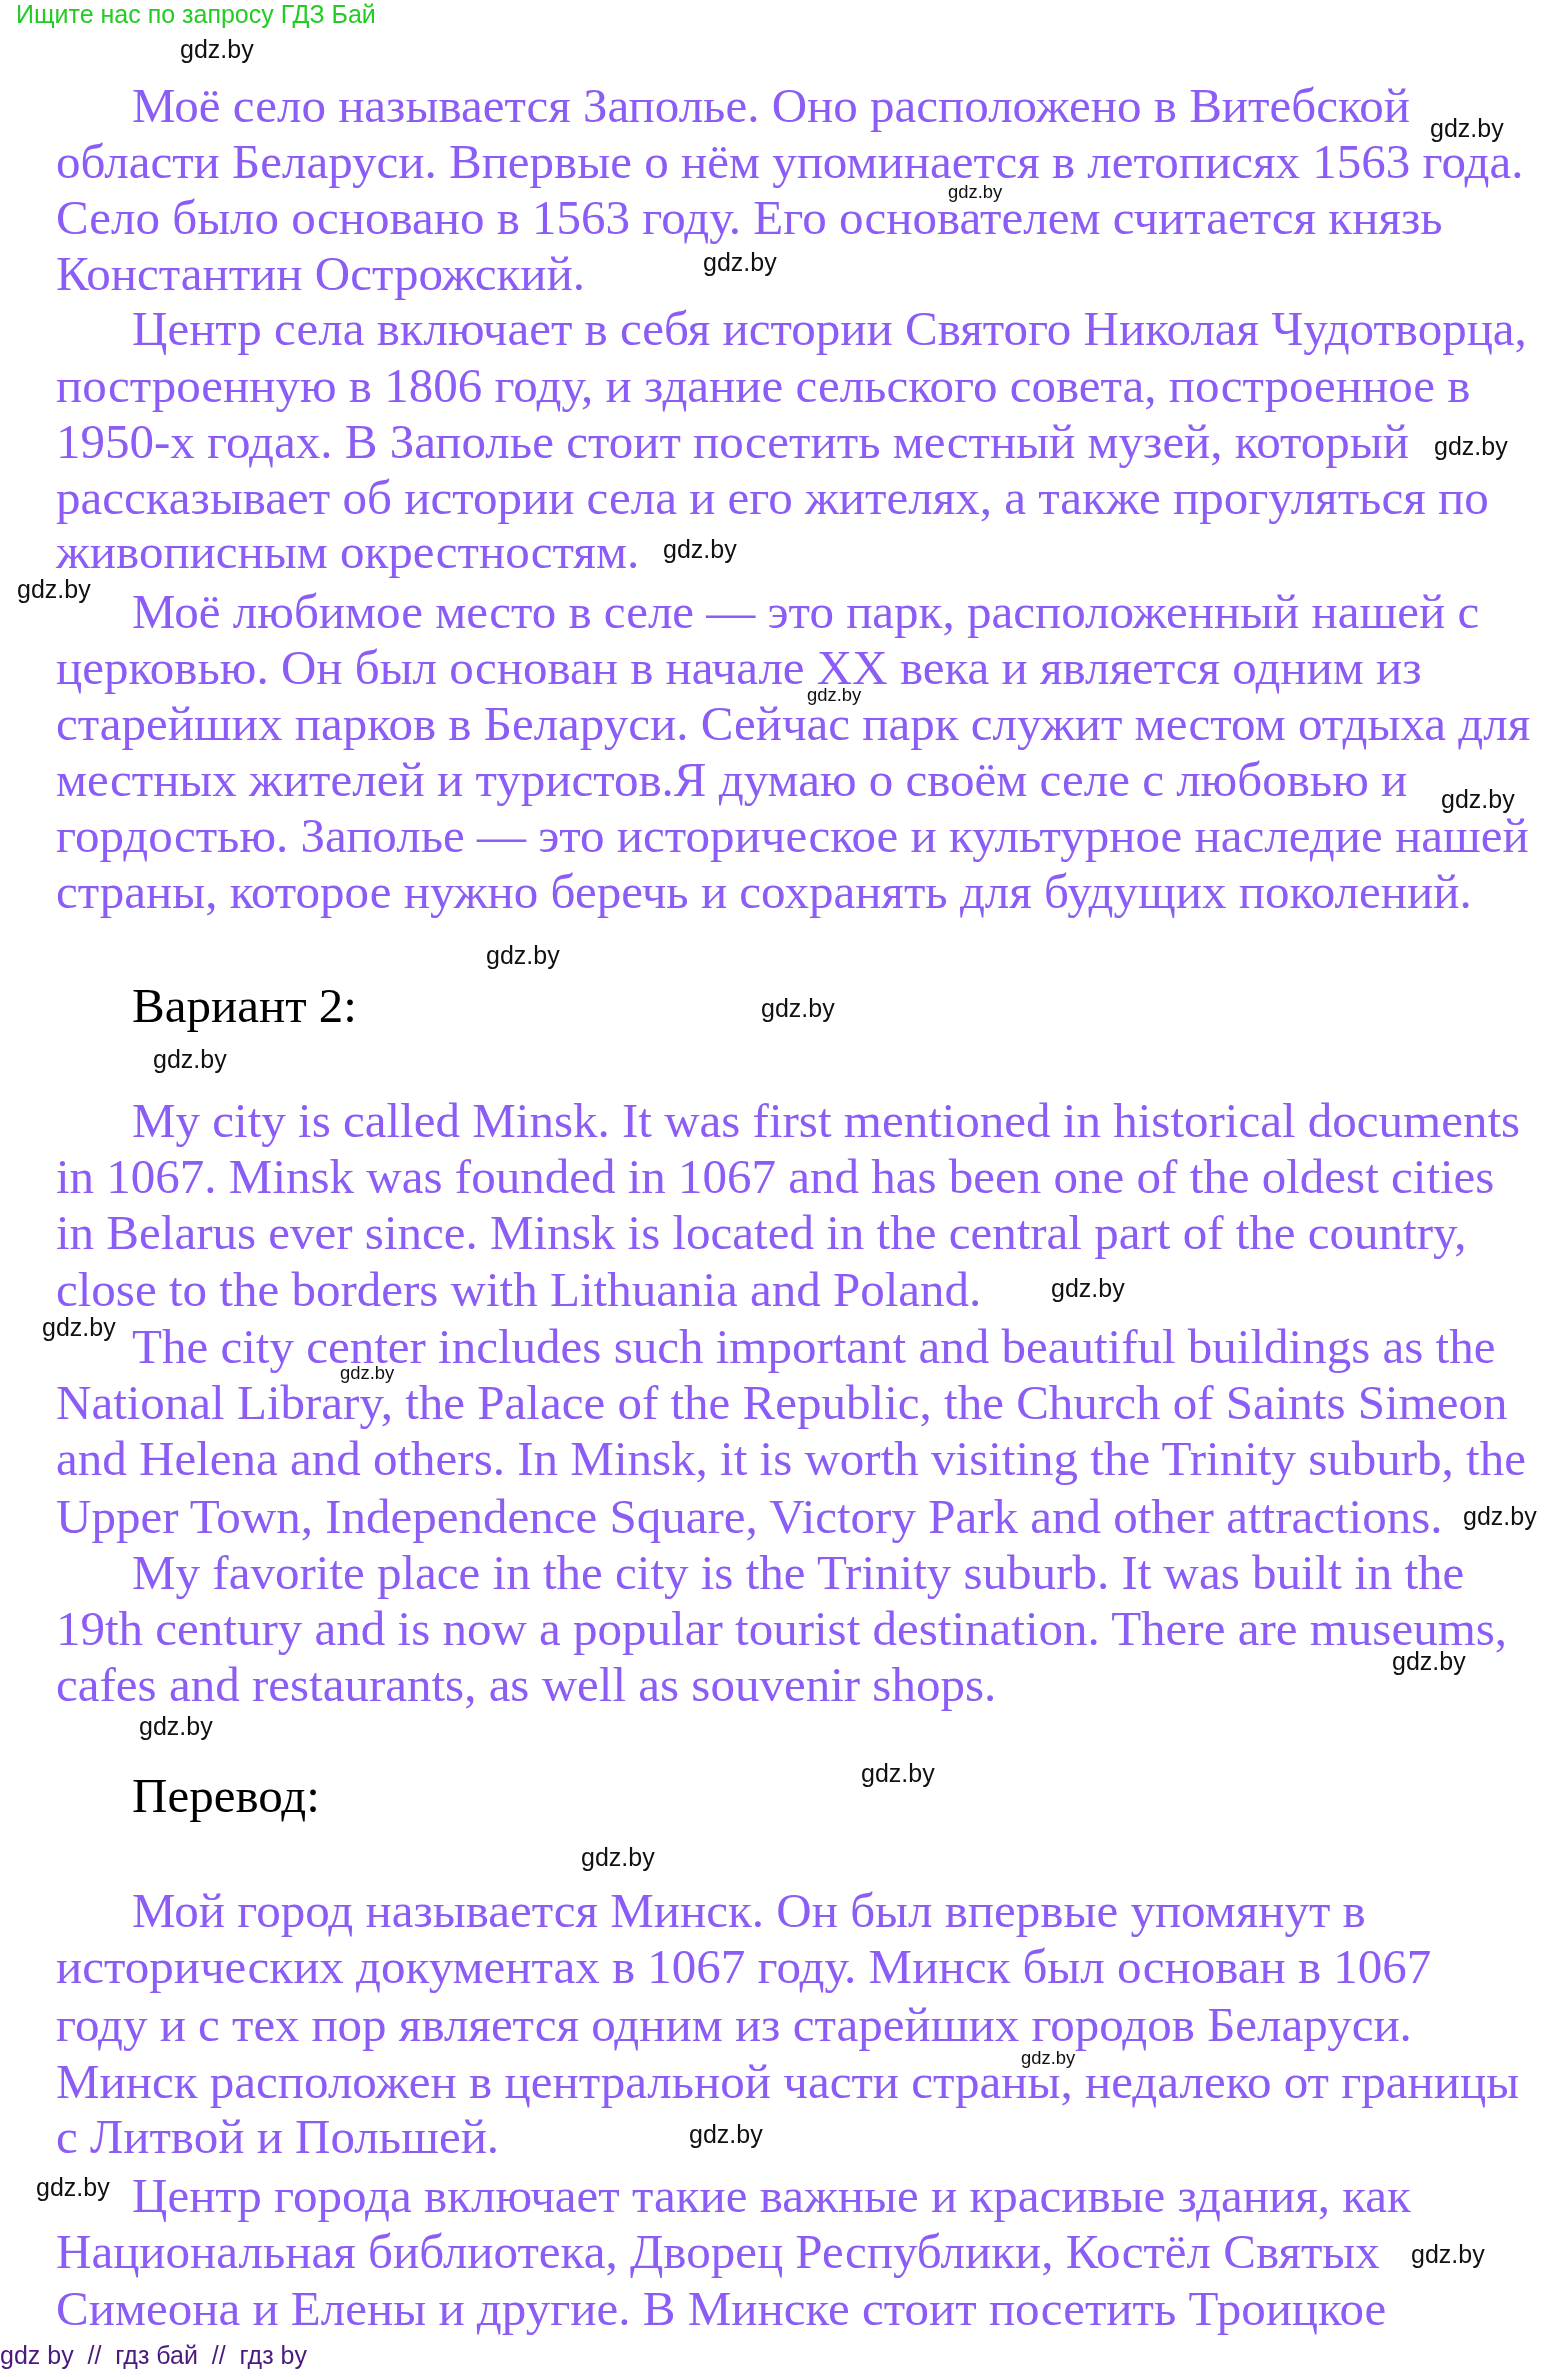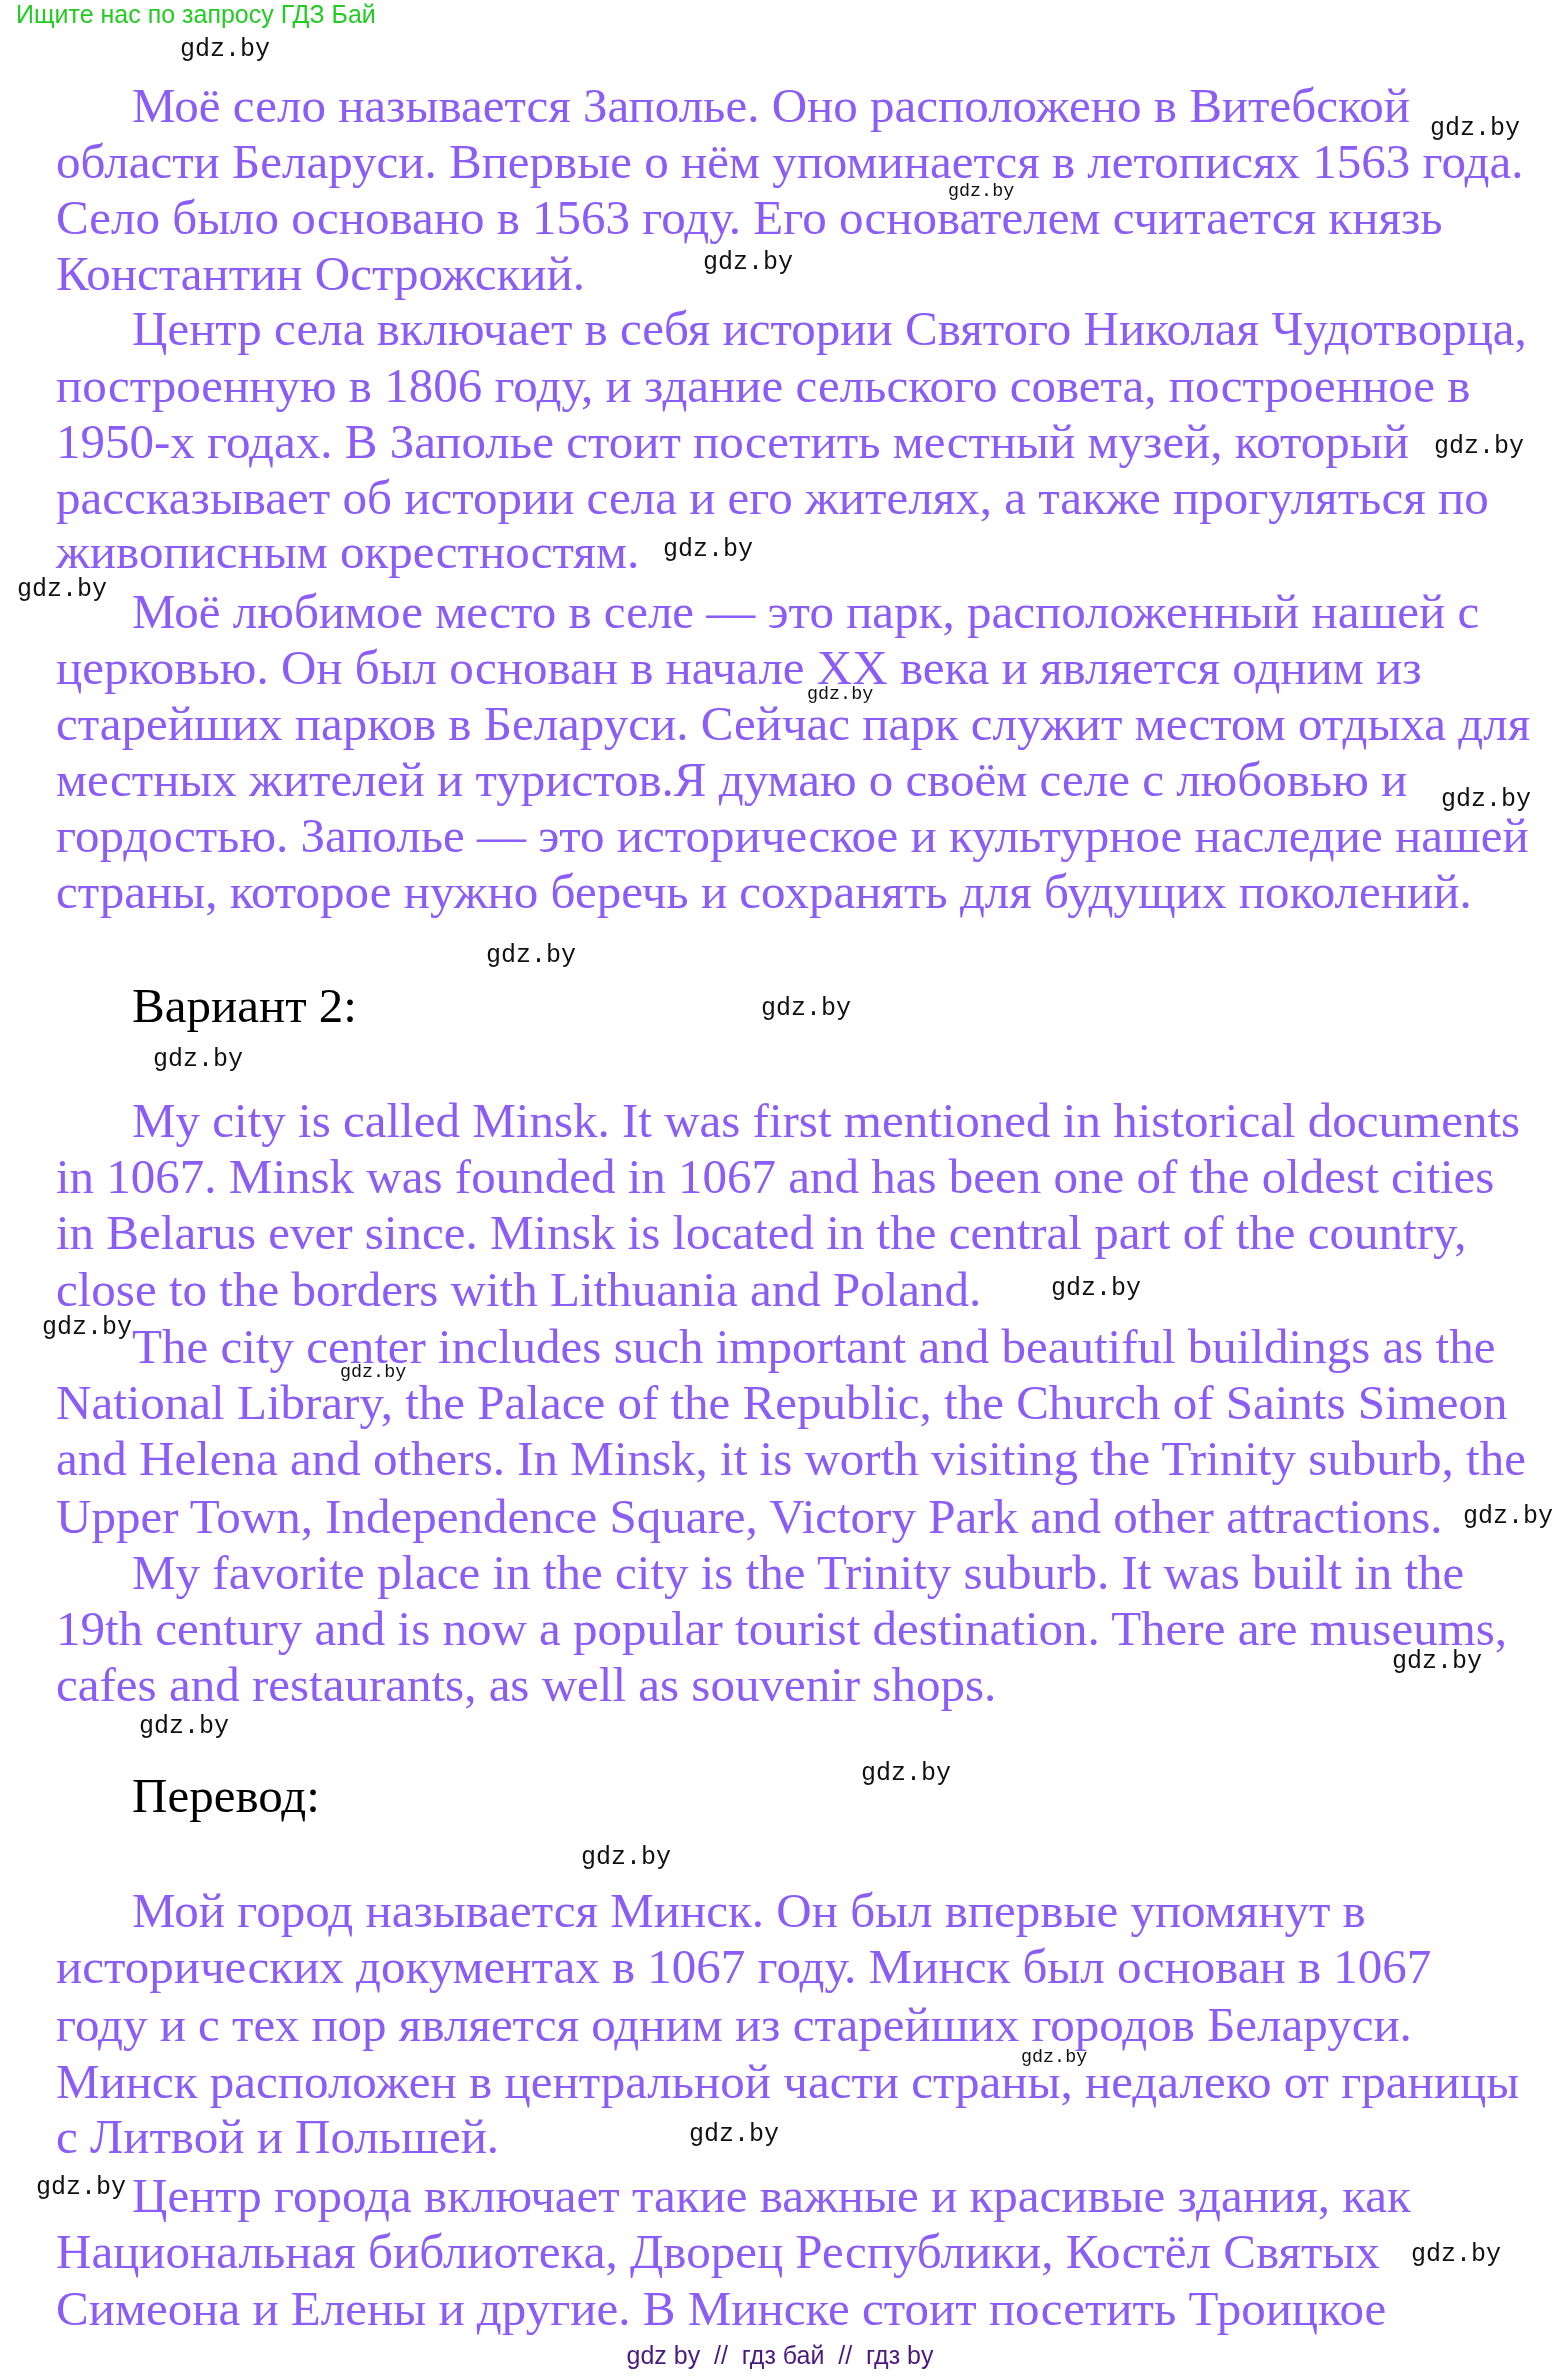--- a/index.html
+++ b/index.html
@@ -3,39 +3,39 @@
 <meta charset="utf-8">
 <style>
   html, body { margin: 0; padding: 0; background: #ffffff; }
   body { width: 1560px; height: 2377px; position: relative; overflow: hidden; }
   .header-link {
     position: absolute; left: 16px; width: 1560px; top: 0; text-align: left;
     font-family: "Liberation Sans", sans-serif; font-size: 25px; line-height: 28.5px;
     color: #22cc22;
   }
   .footer-link {
-    position: absolute; left: 0; width: 1560px; top: 2340px; text-align: center;
+    position: absolute; left: 0; width: 1560px; top: 2340px; 
     font-family: "Liberation Sans", sans-serif; font-size: 25px; line-height: 30px;
     color: #4b1a7e; white-space: pre;
   }
   .line {
     position: absolute; left: 56px; white-space: nowrap;
     font-family: "Liberation Serif", serif; font-size: 49px; line-height: 49px;
     color: #8b5cf6;
     transform-origin: left bottom;
   }
   .line.indent { left: 132px; }
   .heading {
     position: absolute; left: 132px; white-space: nowrap;
     font-family: "Liberation Serif", serif; font-size: 49px; line-height: 49px;
     font-weight: normal; color: #000000;
   }
   .wm {
     position: absolute; white-space: nowrap;
-    font-family: Liberation Mono, monospace; font-size: 25px; line-height: 25px;
+    font-family: Liberation Sans, sans-serif; font-size: 25px; line-height: 25px;
     color: #111111;
   }
   .wm.small { font-size: 18.4px; line-height: 18.4px; }
 </style>
 </head>
 <body>
 
 <div class="header-link">Ищите нас по запросу ГДЗ Бай</div>
 
 <div>

